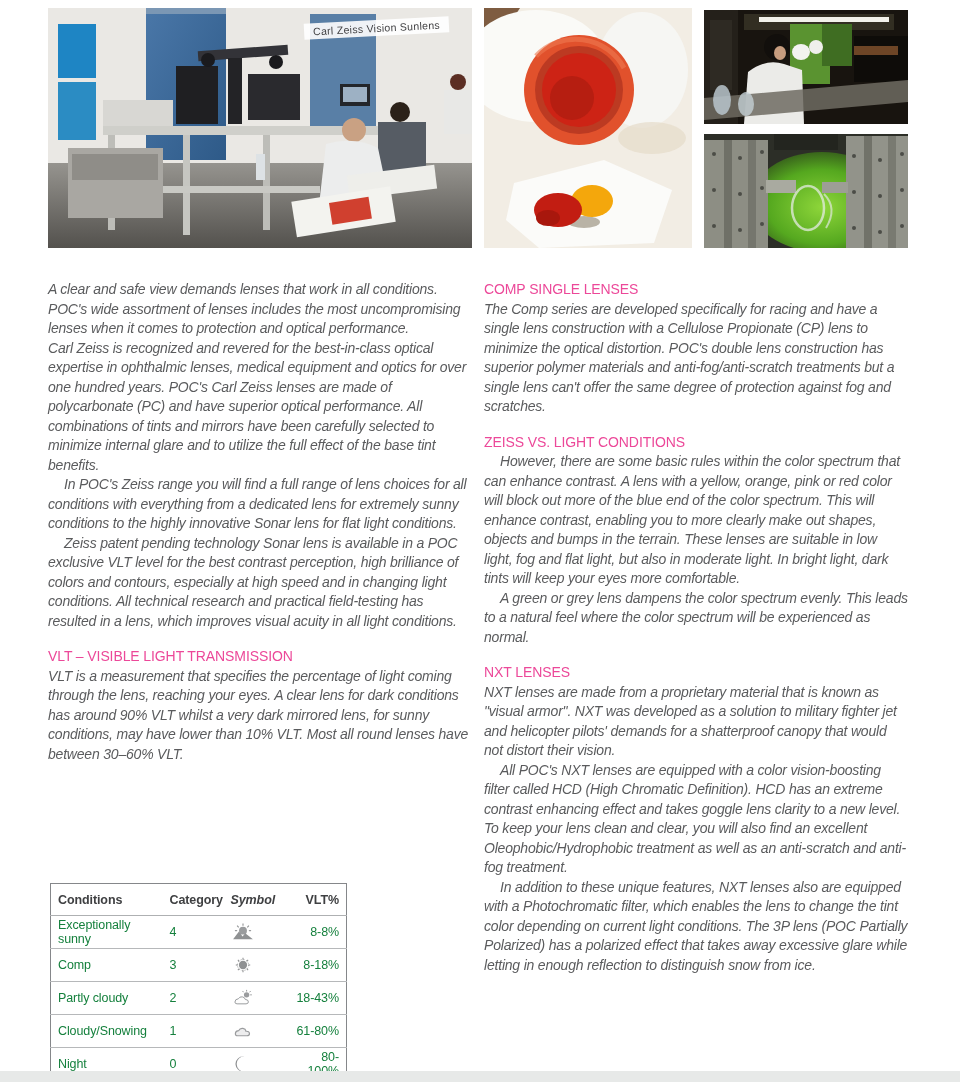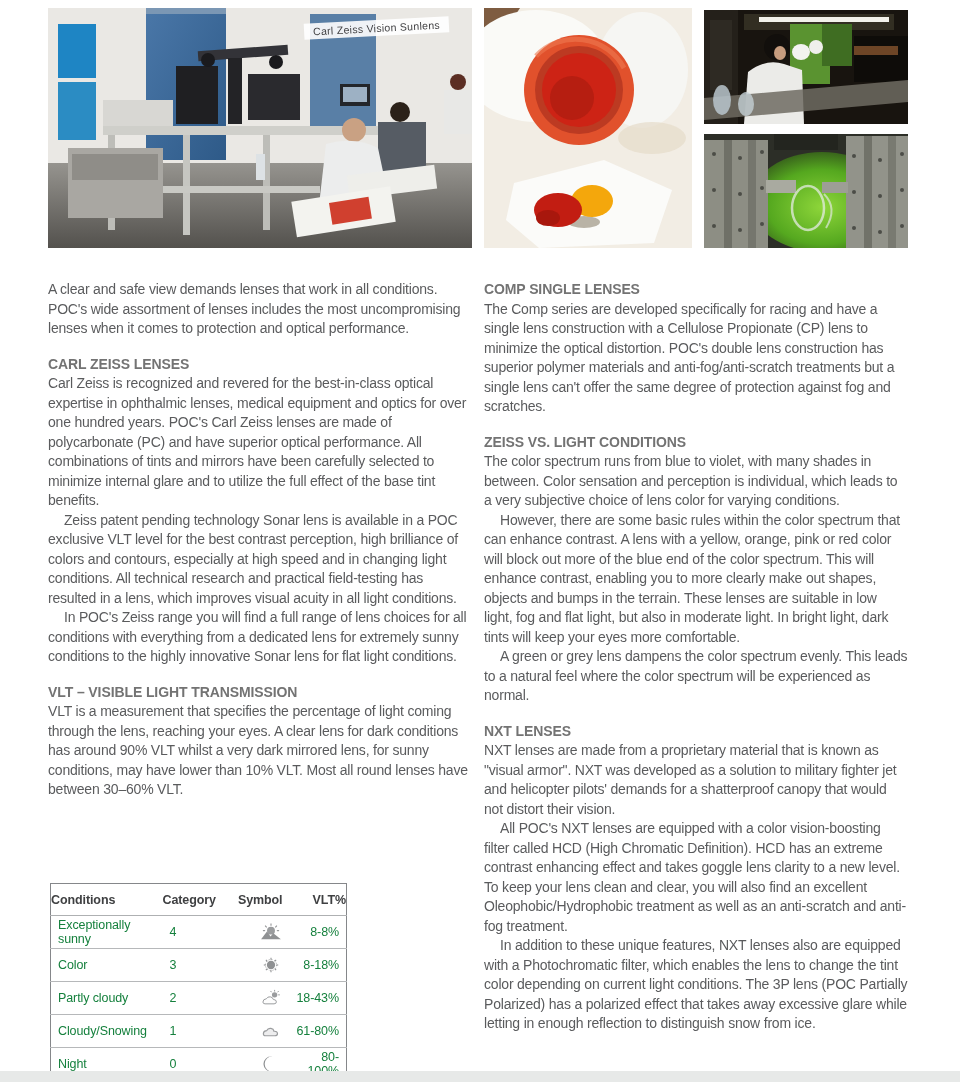--- a/index.html
+++ b/index.html
@@ -14,46 +14,46 @@
   .photo-worker  { left:704px; top:10px;  width:204px; height:114px; }
   .photo-machine { left:704px; top:134px; width:204px; height:114px; }
   .lab-caption {
     position:absolute; left:256px; top:12px; transform:rotate(-3deg);
     background:rgba(255,255,255,0.9); color:#3f3f41;
     font-size:10.5px; letter-spacing:0.3px; padding:2px 9px; white-space:nowrap;
   }
   .col { position:absolute; top:280px; width:424px; font-size:14px; line-height:19.5px; letter-spacing:-0.2px; }
   .col-left  { left:48px; }
   .col-right { left:484px; }
-  .col p { margin:0; }
+  .col p { margin:0;font-style:italic; }
   .col p.indent { text-indent:16px; }
   .col h3 {
-    margin:16px 0 0 0; font-size:14px; font-weight:700; line-height:19.5px;
-    letter-spacing:-0.1px; color:#737373; text-transform:none;
+    margin:16px 0 0 0; font-size:14px; font-weight:400; line-height:19.5px;
+    letter-spacing:-0.1px; color:#ec4899; text-transform:none;
   }
   .col h3:first-child { margin-top:0; }
   .vlt-table {
     position:absolute; left:50px; top:883px; width:296px;
     border-collapse:collapse; table-layout:fixed; background:#fff;
     border:1px solid #85878a; font-size:12.5px; letter-spacing:-0.1px;
   }
   .vlt-table col.c-cond { width:112px; }
   .vlt-table col.c-cat  { width:66px; }
   .vlt-table col.c-sym  { width:56px; }
   .vlt-table col.c-vlt  { width:62px; }
   .vlt-table th {
     font-weight:700; color:#3f4042; text-align:left; height:27px;
-    padding:2px 0; border-bottom:1px solid #aeb0b2;
+    padding:2px 7px; border-bottom:1px solid #aeb0b2;
   }
   .vlt-table td {
     color:#15803d; height:28px; padding:2px 7px;
     border-bottom:1px solid #b6b8ba; vertical-align:middle;
   }
   .vlt-table tr:last-child td { border-bottom:none;margin-left:24px; }
-  .vlt-table th.sym, .vlt-table td.sym { text-align:right; padding:2px 2px; }
+  .vlt-table th.sym, .vlt-table td.sym { text-align:left; padding:2px 2px;font-style:italic; }
   .vlt-table th.vlt, .vlt-table td.vlt { text-align:right; }
   .vlt-table td.sym svg { vertical-align:middle; }
   .bottom-strip { position:absolute; left:0; top:1071px; width:960px; height:11px; background:#e7e9e8; }
 </style>
 </head>
 <body>
 
 <div class="page">
 
   <div class="photo photo-lab">
@@ -190,33 +190,31 @@
       </g>
       <rect x="62" y="46" width="30" height="13" fill="#a9aaa0"></rect>
       <rect x="118" y="48" width="26" height="11" fill="#9d9e95"></rect>
       <ellipse cx="104" cy="74" rx="16" ry="22" fill="none" stroke="#e4ebe2" stroke-width="2.5" opacity="0.75"></ellipse>
       <path d="M120 60 q14 14 2 34" stroke="#dfe7de" stroke-width="2" fill="none" opacity="0.7"></path>
     </svg>
   </div>
 
   <div class="col col-left">
     <p>A clear and safe view demands lenses that work in all conditions. POC's wide assortment of lenses includes the most uncompromising lenses when it comes to protection and optical performance.</p>
-    <h3>CARL ZEISS LENSES</h3>
     <p>Carl Zeiss is recognized and revered for the best-in-class optical expertise in ophthalmic lenses, medical equipment and optics for over one hundred years. POC's Carl Zeiss lenses are made of polycarbonate (PC) and have superior optical performance. All combinations of tints and mirrors have been carefully selected to minimize internal glare and to utilize the full effect of the base tint benefits.</p>
+    <p class="indent">In POC's Zeiss range you will find a full range of lens choices for all conditions with everything from a dedicated lens for extremely sunny conditions to the highly innovative Sonar lens for flat light conditions.</p>
     <p class="indent">Zeiss patent pending technology Sonar lens is available in a POC exclusive VLT level for the best contrast perception, high brilliance of colors and contours, especially at high speed and in changing light conditions. All technical research and practical field-testing has resulted in a lens, which improves visual acuity in all light conditions.</p>
-    <p class="indent">In POC's Zeiss range you will find a full range of lens choices for all conditions with everything from a dedicated lens for extremely sunny conditions to the highly innovative Sonar lens for flat light conditions.</p>
     <h3>VLT – VISIBLE LIGHT TRANSMISSION</h3>
     <p>VLT is a measurement that specifies the percentage of light coming through the lens, reaching your eyes. A clear lens for dark conditions has around 90% VLT whilst a very dark mirrored lens, for sunny conditions, may have lower than 10% VLT. Most all round lenses have between 30–60% VLT.</p>
   </div>
 
   <div class="col col-right">
     <h3>COMP SINGLE LENSES</h3>
     <p>The Comp series are developed specifically for racing and have a single lens construction with a Cellulose Propionate (CP) lens to minimize the optical distortion. POC's double lens construction has superior polymer materials and anti-fog/anti-scratch treatments but a single lens can't offer the same degree of protection against fog and scratches.</p>
     <h3>ZEISS VS. LIGHT CONDITIONS</h3>
-    <p>The color spectrum runs from blue to violet, with many shades in between. Color sensation and perception is individual, which leads to a very subjective choice of lens color for varying conditions.</p>
     <p class="indent">However, there are some basic rules within the color spectrum that can enhance contrast. A lens with a yellow, orange, pink or red color will block out more of the blue end of the color spectrum. This will enhance contrast, enabling you to more clearly make out shapes, objects and bumps in the terrain. These lenses are suitable in low light, fog and flat light, but also in moderate light. In bright light, dark tints will keep your eyes more comfortable.</p>
     <p class="indent">A green or grey lens dampens the color spectrum evenly. This leads to a natural feel where the color spectrum will be experienced as normal.</p>
     <h3>NXT LENSES</h3>
     <p>NXT lenses are made from a proprietary material that is known as "visual armor". NXT was developed as a solution to military fighter jet and helicopter pilots' demands for a shatterproof canopy that would not distort their vision.</p>
     <p class="indent">All POC's NXT lenses are equipped with a color vision-boosting filter called HCD (High Chromatic Definition). HCD has an extreme contrast enhancing effect and takes goggle lens clarity to a new level. To keep your lens clean and clear, you will also find an excellent Oleophobic/Hydrophobic treatment as well as an anti-scratch and anti-fog treatment.</p>
     <p class="indent">In addition to these unique features, NXT lenses also are equipped with a Photochromatic filter, which enables the lens to change the tint color depending on current light conditions. The 3P lens (POC Partially Polarized) has a polarized effect that takes away excessive glare while letting in enough reflection to distinguish snow from ice.</p>
   </div>
 
   <table class="vlt-table">
     <colgroup>
@@ -246,21 +244,21 @@
               <line x1="4" y1="8.5" x2="6.5" y2="8.5"></line>
               <line x1="22" y1="8.5" x2="19.5" y2="8.5"></line>
             </g>
             <circle cx="13" cy="8.5" r="4.4" fill="#9a9c9e"></circle>
             <path d="M2 18 L8.5 9.5 L12.5 15 L15.5 11.5 L24 18 Z" fill="#8f9193"></path>
           </svg>
         </td>
         <td class="vlt">8-8%</td>
       </tr>
       <tr>
-        <td>Color</td>
+        <td>Comp</td>
         <td>3</td>
         <td class="sym">
           <svg width="24" height="18" viewBox="0 0 26 20">
             <g stroke="#8f9193" stroke-width="1.2">
               <line x1="13" y1="2" x2="13" y2="4.2"></line>
                 <line x1="13" y1="15.8" x2="13" y2="18"></line>
               <line x1="5" y1="10" x2="7.2" y2="10"></line>
                 <line x1="18.8" y1="10" x2="21" y2="10"></line>
               <line x1="7.3" y1="4.3" x2="8.9" y2="5.9"></line>
                 <line x1="17.1" y1="14.1" x2="18.7" y2="15.7"></line>

